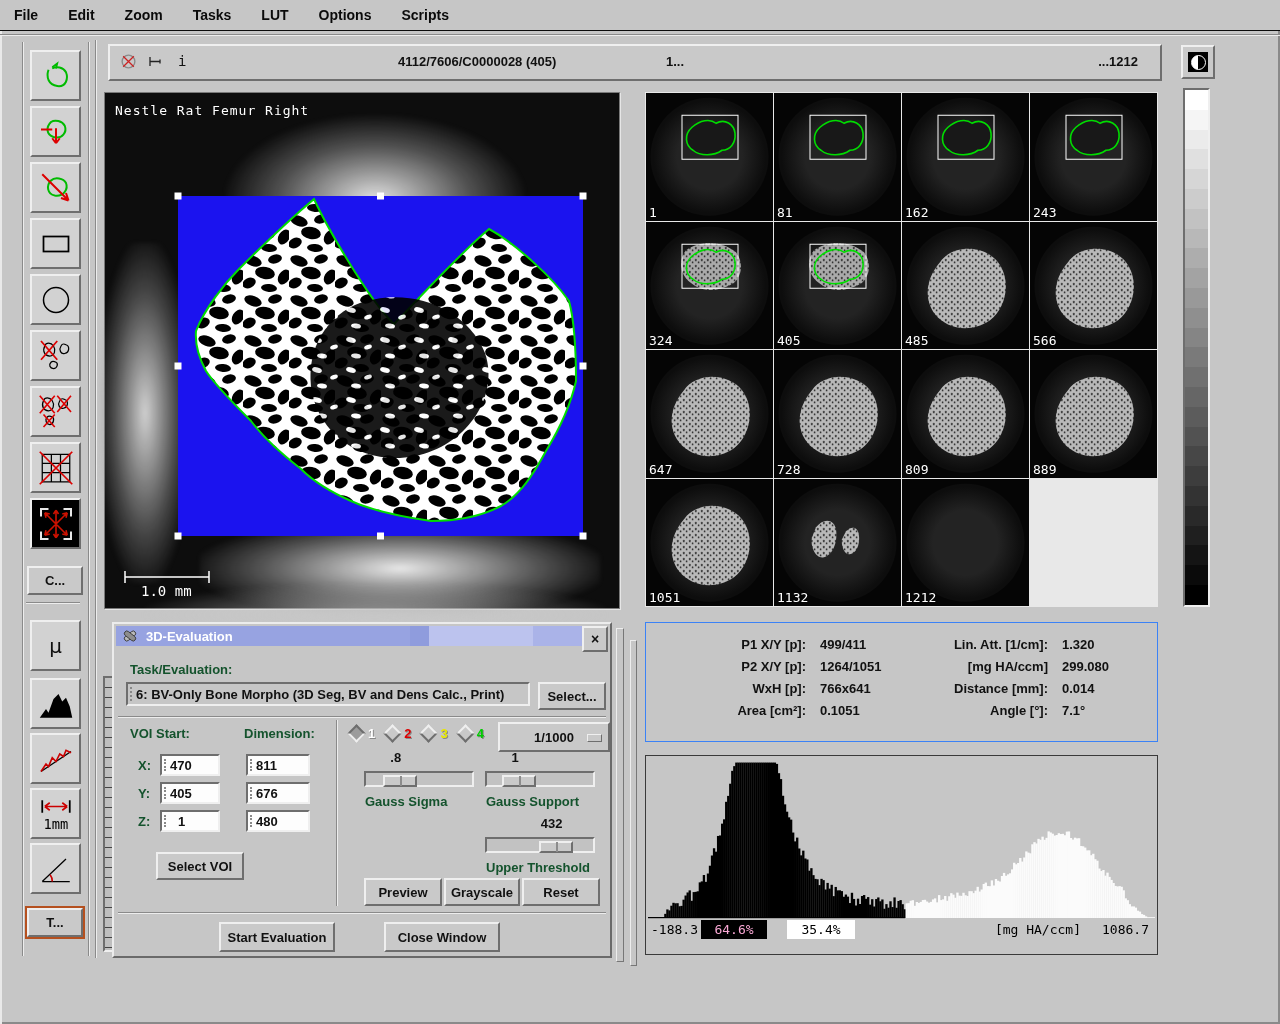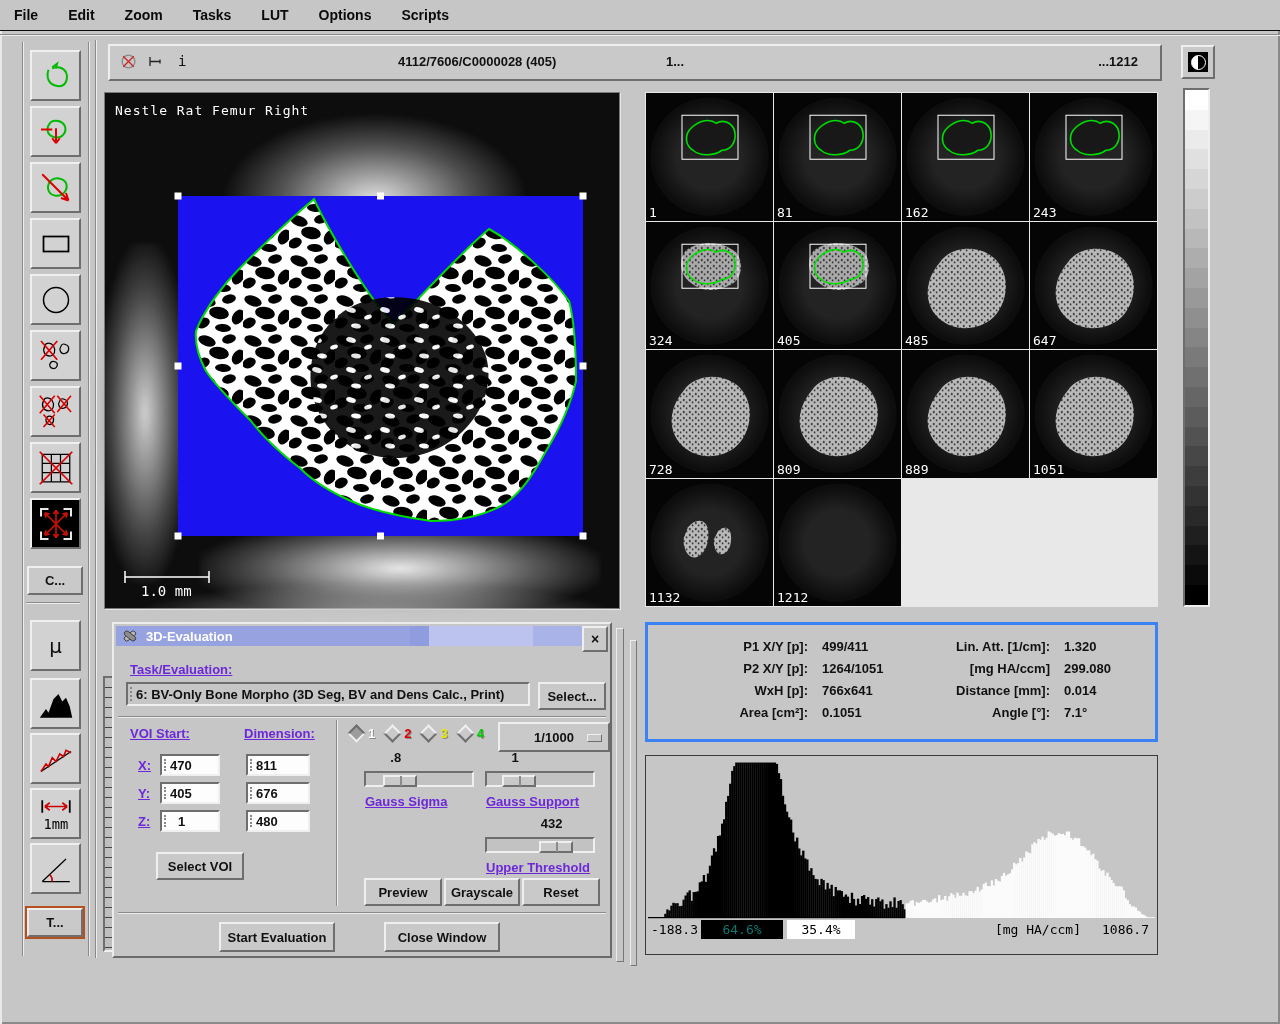--- a/index.html
+++ b/index.html
@@ -36,41 +36,41 @@
   .cell{position:relative;background:#050505;overflow:hidden;}
   .cell svg{position:absolute;left:0;top:0;width:100%;height:100%;}
   .cell .num{position:absolute;left:3px;bottom:1px;color:#fff;font:13px "DejaVu Sans Mono",monospace;}
   
   #lutbtn{left:1181px;top:45px;width:30px;height:30px;display:flex;align-items:center;justify-content:center;}
   #lutbtn .sq{width:20px;height:20px;background:#000;display:flex;align-items:center;justify-content:center;}
   #lutbtn .half{width:13px;height:13px;border-radius:50%;border:1px solid #fff;background:linear-gradient(90deg,#fff 0 50%,#000 50% 100%);}
   #graybar{left:1183px;top:88px;width:27px;height:519px;box-sizing:border-box;}
   #graybar div{width:100%;}
   
-  #measure{left:645px;top:622px;width:513px;height:120px;border:3px solid #3b82f6;background:#c6c6c6;box-sizing:border-box;}
+  #measure{left:645px;top:622px;width:513px;height:120px;border:1px solid #3b82f6;background:#c6c6c6;box-sizing:border-box;}
   .mrow{position:absolute;height:22px;font:bold 13px "Liberation Sans",sans-serif;color:#111;white-space:nowrap;}
   .mlabel{display:inline-block;text-align:right;}
   .mval{display:inline-block;margin-left:14px;}
   
   #histpanel{left:645px;top:755px;width:513px;height:200px;border:1px solid #3a3a3a;background:#c6c6c6;box-sizing:border-box;}
   #histpanel .lab{position:absolute;top:166px;font:13px "DejaVu Sans Mono",monospace;color:#000;text-align:center;}
   .chip{position:absolute;top:164px;height:19px;display:flex;align-items:center;justify-content:center;
         font:13px "DejaVu Sans Mono",monospace;}
   
   #ruler{left:103px;top:676px;width:15px;height:276px;box-sizing:border-box;
          background:repeating-linear-gradient(to bottom,#bfbfbf 0 9px,#444 9px 10px);}
   
   #dialog{left:112px;top:622px;width:500px;height:336px;background:#c6c6c6;
           border:2px solid;border-color:#ececec #6a6a6a #6a6a6a #ececec;box-sizing:border-box;z-index:5;}
   #dtitle{position:absolute;left:2px;top:2px;width:474px;height:20px;
           background:linear-gradient(90deg,#97a3e1 0 62%,#8f9cdd 62% 66%,#bcc3ee 66% 88%,#aab3e8 88% 100%);
           display:flex;align-items:center;}
   #dtitle .t{font:bold 13px "Liberation Sans",sans-serif;color:#fff;margin-left:8px;}
   #dclose{position:absolute;right:2px;top:2px;width:22px;height:22px;font:bold 14px "Liberation Sans",sans-serif;}
-  .dlabel{position:absolute;font:bold 13px "Liberation Sans",sans-serif;color:#6d28d9;white-space:nowrap;text-decoration:underline;}
+  .dlabel{position:absolute;font:bold 13px "Liberation Sans",sans-serif;color:#14532d;white-space:nowrap;}
   .field{position:absolute;background:#fdfdfd;border:2px solid;border-color:#6e6e6e #efefef #efefef #6e6e6e;
          font:bold 13px "Liberation Sans",sans-serif;color:#111;display:flex;align-items:center;box-sizing:border-box;}
   .caret{width:0;height:70%;border-left:2px dotted #888;margin:0 4px 0 2px;}
   .strough{position:absolute;height:16px;box-sizing:border-box;}
   .shandle{position:absolute;top:2px;width:30px;height:8px;border:2px solid;border-color:#efefef #6e6e6e #6e6e6e #efefef;background:#c9c9c9;}
   .shandle::after{content:"";position:absolute;left:50%;top:-1px;bottom:-1px;border-left:2px solid #8c8c8c;}
   .sval{position:absolute;width:44px;text-align:center;font:bold 13px "Liberation Sans",sans-serif;color:#111;}
   .diamond{width:9px;height:9px;transform:rotate(45deg);border:2px solid;border-color:#efefef #6e6e6e #6e6e6e #efefef;background:#c9c9c9;display:inline-block;}
   .diamond.sel{border-color:#6e6e6e #efefef #efefef #6e6e6e;background:#9c9c9c;}
   .radio{display:flex;align-items:center;gap:5px;}
@@ -373,20 +373,38 @@
     <pattern id="sp6" width="6" height="6" patternUnits="userSpaceOnUse">
               <rect width="6" height="6" fill="#b9b9b9"></rect>
               <circle cx="1.8" cy="1.8" r="1.1" fill="#2a2a2a"></circle>
               <circle cx="4.6" cy="4.2" r="0.9" fill="#2a2a2a"></circle>
             </pattern>
           </defs>
           <circle cx="63.5" cy="63.5" r="59" fill="url(#cg6)"></circle>
           <path d="M38,40 C50,22 82,22 96,40 C110,58 104,86 88,98 C68,112 44,106 33,92 C20,74 26,54 38,40 Z" fill="url(#sp6)"></path>
         </svg>
     <span class="num">485</span>
+      </div>
+      <div class="cell">
+        <svg viewBox="0 0 127 127">
+          <defs>
+            <radialGradient id="cg7">
+              <stop offset="55%" stop-color="#232323"></stop>
+              <stop offset="95%" stop-color="#0d0d0d"></stop>
+            </radialGradient>
+    <pattern id="sp7" width="6" height="6" patternUnits="userSpaceOnUse">
+              <rect width="6" height="6" fill="#b9b9b9"></rect>
+              <circle cx="1.8" cy="1.8" r="1.1" fill="#2a2a2a"></circle>
+              <circle cx="4.6" cy="4.2" r="0.9" fill="#2a2a2a"></circle>
+            </pattern>
+          </defs>
+          <circle cx="63.5" cy="63.5" r="59" fill="url(#cg7)"></circle>
+          <path d="M38,40 C50,22 82,22 96,40 C110,58 104,86 88,98 C68,112 44,106 33,92 C20,74 26,54 38,40 Z" fill="url(#sp7)"></path>
+        </svg>
+    <span class="num">566</span>
       </div>
       <div class="cell">
         <svg viewBox="0 0 127 127">
           <defs>
             <radialGradient id="cg8">
               <stop offset="55%" stop-color="#232323"></stop>
               <stop offset="95%" stop-color="#0d0d0d"></stop>
             </radialGradient>
     <pattern id="sp8" width="6" height="6" patternUnits="userSpaceOnUse">
               <rect width="6" height="6" fill="#b9b9b9"></rect>
@@ -807,21 +825,21 @@
         <rect x="492.80" width="2.33" y="156.09" height="3.91" fill="#fbfbfb"></rect>
         <rect x="494.83" width="2.33" y="156.89" height="3.11" fill="#fbfbfb"></rect>
         <rect x="496.86" width="2.33" y="158.34" height="1.66" fill="#fbfbfb"></rect>
         <rect x="498.89" width="2.33" y="159.22" height="0.79" fill="#fbfbfb"></rect>
         <rect x="500.92" width="2.33" y="159.22" height="0.79" fill="#fbfbfb"></rect>
         <rect x="502.94" width="2.33" y="159.22" height="0.79" fill="#fbfbfb"></rect>
         <rect x="504.97" width="2.33" y="159.22" height="0.79" fill="#fbfbfb"></rect>
         <rect x="0" y="159" width="257.049" height="1.2" fill="#000"></rect>
       </svg>
     <span class="lab" style="left:5px;">-188.3</span>
-    <div class="chip" style="left:55px;width:82px;background:#000;color:#0f766e;text-align:right;">64.6%</div>
+    <div class="chip" style="left:55px;width:66px;background:#000;color:#f9a8d4;text-align:right;">64.6%</div>
     <div class="chip" style="left:141px;width:68px;background:#fff;color:#000;">35.4%</div>
     <span class="lab" style="right:76px;">[mg HA/ccm]</span>
     <span class="lab" style="right:8px;">1086.7</span>
   </div>
 
   <div id="dialog" class="abs">
     <div id="dtitle">
       <svg style="width:16px;height:16px;margin-left:6px;" viewBox="0 0 16 16">
         <g transform="rotate(-38 8 8)">
             <rect x="1.5" y="5.5" width="13" height="5" rx="2.5" fill="#b9b9b9" stroke="#3d3d3d" stroke-width="0.9"></rect>

